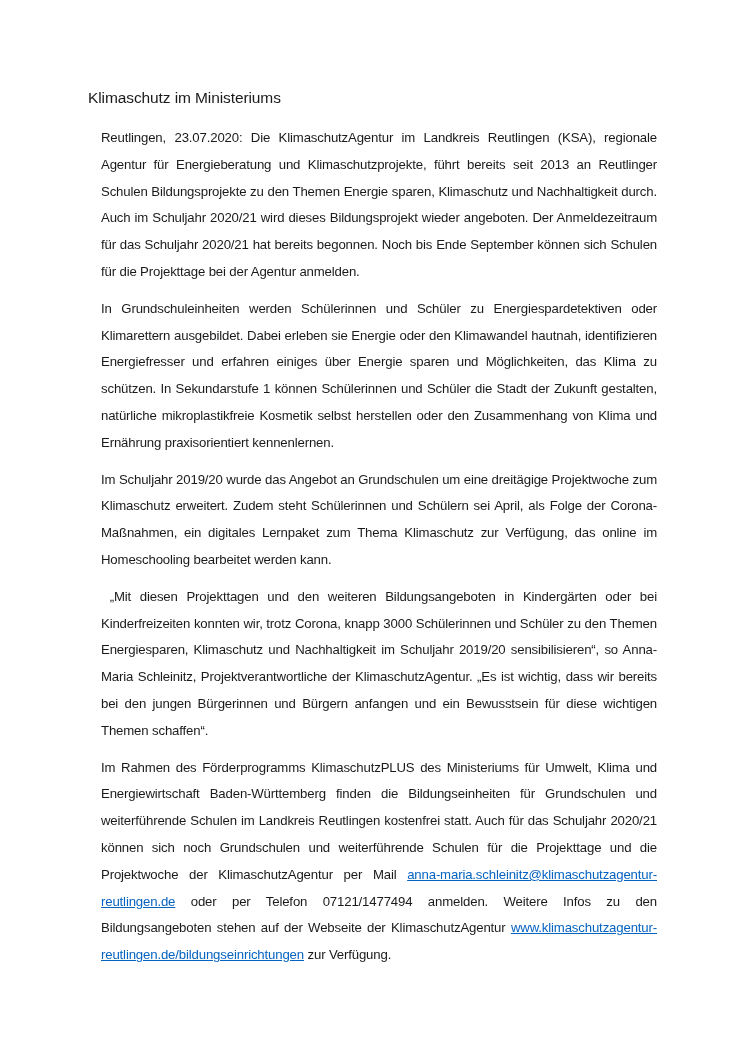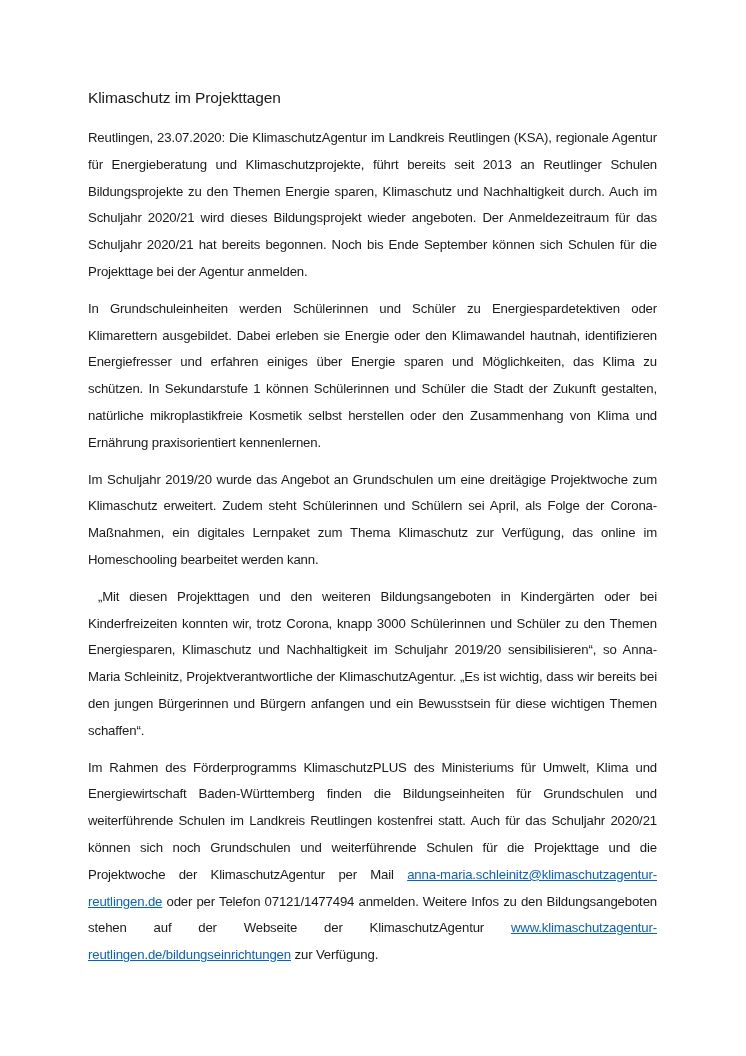--- a/index.html
+++ b/index.html
@@ -25,37 +25,37 @@
       font-size: 15.5px;
       line-height: 20px;
       margin: 0 0 17px 0;
       font-weight: normal;
       letter-spacing: -0.1px;
     }
     .para {
       font-size: 13.2px;
       line-height: 26.8px;
       text-align: justify;
-      margin: 0 0 10px 0;
+      margin: 0 0 10px 13px;
       letter-spacing: -0.15px;
     }
     .para.indent-space::before {
       content: " ";
       white-space: pre;
     }
     a.link {
       color: #0563c1;
       text-decoration: underline;
     }
   </style>
 </head>
 <body>
 
 <div class="page">
-  <h1 class="title">Klimaschutz im Projekttagen</h1>
+  <h1 class="title">Klimaschutz im Ministeriums</h1>
 
   <p class="para">Reutlingen, 23.07.2020: Die KlimaschutzAgentur im Landkreis Reutlingen (KSA), regionale Agentur für Energieberatung und Klimaschutzprojekte, führt bereits seit 2013 an Reutlinger Schulen Bildungsprojekte zu den Themen Energie sparen, Klimaschutz und Nachhaltigkeit durch. Auch im Schuljahr 2020/21 wird dieses Bildungsprojekt wieder angeboten. Der Anmeldezeitraum für das Schuljahr 2020/21 hat bereits begonnen. Noch bis Ende September können sich Schulen für die Projekttage bei der Agentur anmelden.</p>
   <p class="para">In Grundschuleinheiten werden Schülerinnen und Schüler zu Energiespardetektiven oder Klimarettern ausgebildet. Dabei erleben sie Energie oder den Klimawandel hautnah, identifizieren Energiefresser und erfahren einiges über Energie sparen und Möglichkeiten, das Klima zu schützen. In Sekundarstufe 1 können Schülerinnen und Schüler die Stadt der Zukunft gestalten, natürliche mikroplastikfreie Kosmetik selbst herstellen oder den Zusammenhang von Klima und Ernährung praxisorientiert kennenlernen.</p>
   <p class="para">Im Schuljahr 2019/20 wurde das Angebot an Grundschulen um eine dreitägige Projektwoche zum Klimaschutz erweitert. Zudem steht Schülerinnen und Schülern sei April, als Folge der Corona-Maßnahmen, ein digitales Lernpaket zum Thema Klimaschutz zur Verfügung, das online im Homeschooling bearbeitet werden kann.</p>
   <p class="para indent-space">„Mit diesen Projekttagen und den weiteren Bildungsangeboten in Kindergärten oder bei Kinderfreizeiten konnten wir, trotz Corona, knapp 3000 Schülerinnen und Schüler zu den Themen Energiesparen, Klimaschutz und Nachhaltigkeit im Schuljahr 2019/20 sensibilisieren“, so Anna-Maria Schleinitz, Projektverantwortliche der KlimaschutzAgentur. „Es ist wichtig, dass wir bereits bei den jungen Bürgerinnen und Bürgern anfangen und ein Bewusstsein für diese wichtigen Themen schaffen“.</p>
 
   <p class="para">
     <span>Im Rahmen des Förderprogramms KlimaschutzPLUS des Ministeriums für Umwelt, Klima und Energiewirtschaft Baden-Württemberg finden die Bildungseinheiten für Grundschulen und weiterführende Schulen im Landkreis Reutlingen kostenfrei statt. Auch für das Schuljahr 2020/21 können sich noch Grundschulen und weiterführende Schulen für die Projekttage und die Projektwoche der KlimaschutzAgentur per Mail </span><a class="link">anna-maria.schleinitz@klimaschutzagentur-reutlingen.de</a><span> oder per Telefon 07121/1477494 anmelden. Weitere Infos zu den Bildungsangeboten stehen auf der Webseite der KlimaschutzAgentur </span><a class="link">www.klimaschutzagentur-reutlingen.de/bildungseinrichtungen</a><span> zur Verfügung.</span>
   </p>
 </div>

